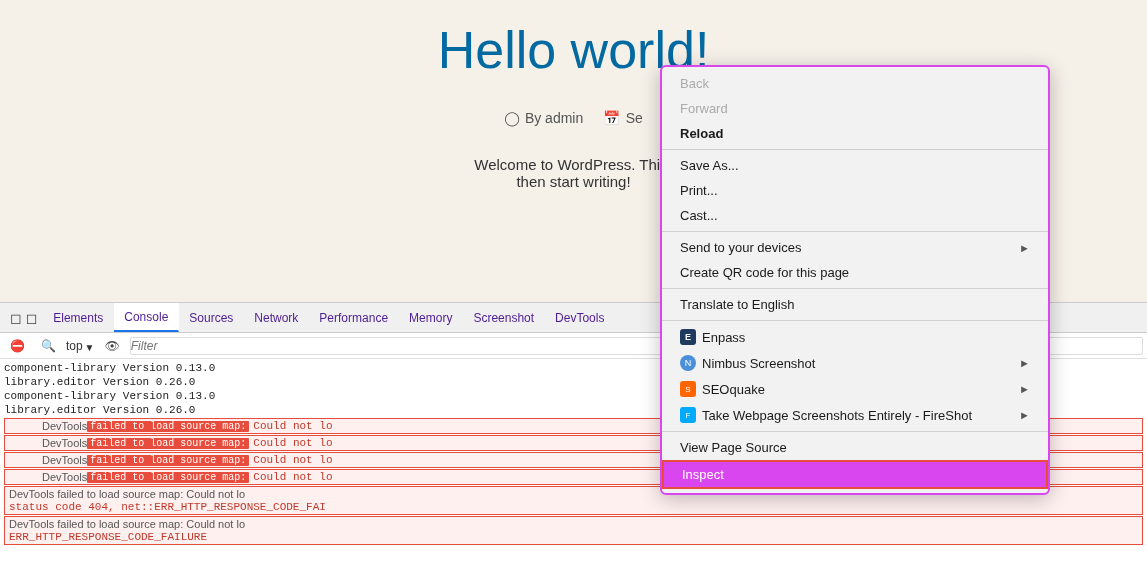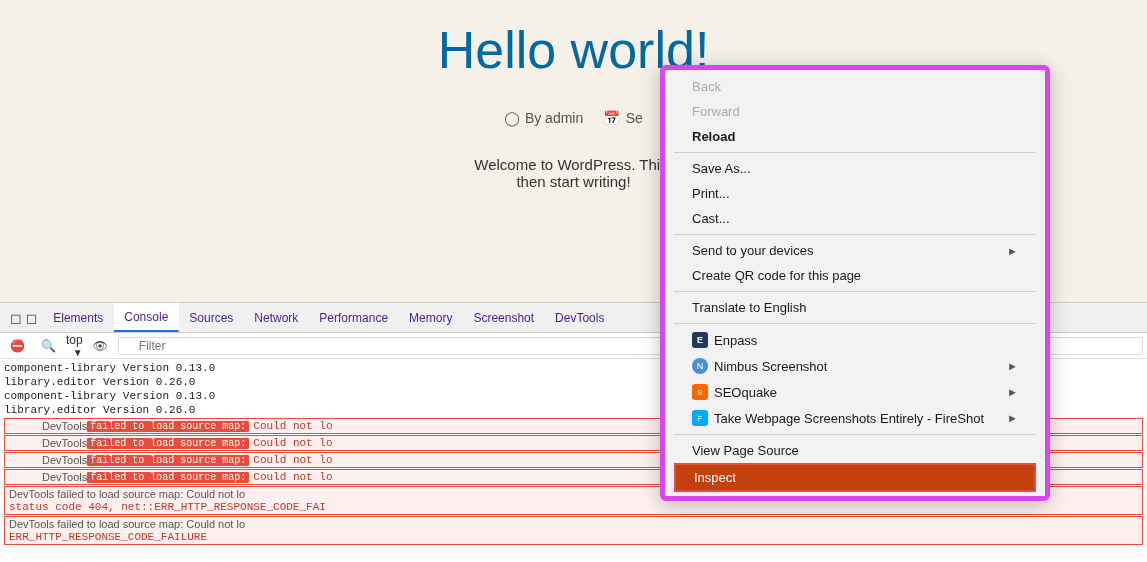--- a/index.html
+++ b/index.html
@@ -121,30 +121,30 @@
       display: flex;
       align-items: center;
       gap: 2px;
     }
 
     .top-label {
       font-size: 12px;
       color: #333;
       display: flex;
       align-items: flex-end;
-      flex-direction: column;
     }
 
     .filter-input {
       flex: 1;
       border: 1px solid #ddd;
       border-radius: 2px;
-      padding: 1px 20px;
+      padding: 1px 0;
       font-size: 12px;
       height: 18px;
+      font-style: italic;
     }
 
     .console-output {
       flex: 1;
       overflow: hidden;
       background: #fff;
       font-family: 'Courier New', monospace;
       font-size: 11px;
       padding: 2px 4px;
     }
@@ -178,45 +178,45 @@
       padding-left: 33px;
     }
 
     
     .context-menu {
       position: absolute;
       top: 65px;
       left: 660px;
       width: 390px;
       background: #f2f2f2;
-      border: 5px solid #d946ef;
+      border: 2px solid #d946ef;
       border-radius: 6px;
       box-shadow: 0 4px 20px rgba(0,0,0,0.25);
-      padding: 4px 9px;
+      padding: 4px 0;
       z-index: 1000;
     }
 
     .menu-item {
       padding: 5px 18px;
       font-size: 13px;
       cursor: pointer;
       color: #1a1a1a;
       display: flex;
       align-items: center;
       justify-content: space-between;
       white-space: nowrap;
     }
 
     .menu-item.disabled {
       color: #aaa;
       cursor: default;
     }
 
     .menu-item.highlighted {
-      background: #c2410c;
+      background: #d946ef;
       color: #fff;
       border: 2px solid #e74c3c;
     }
 
     .menu-divider {
       height: 1px;
       background: #d0d0d0;
       margin: 3px 0;
     }
 

